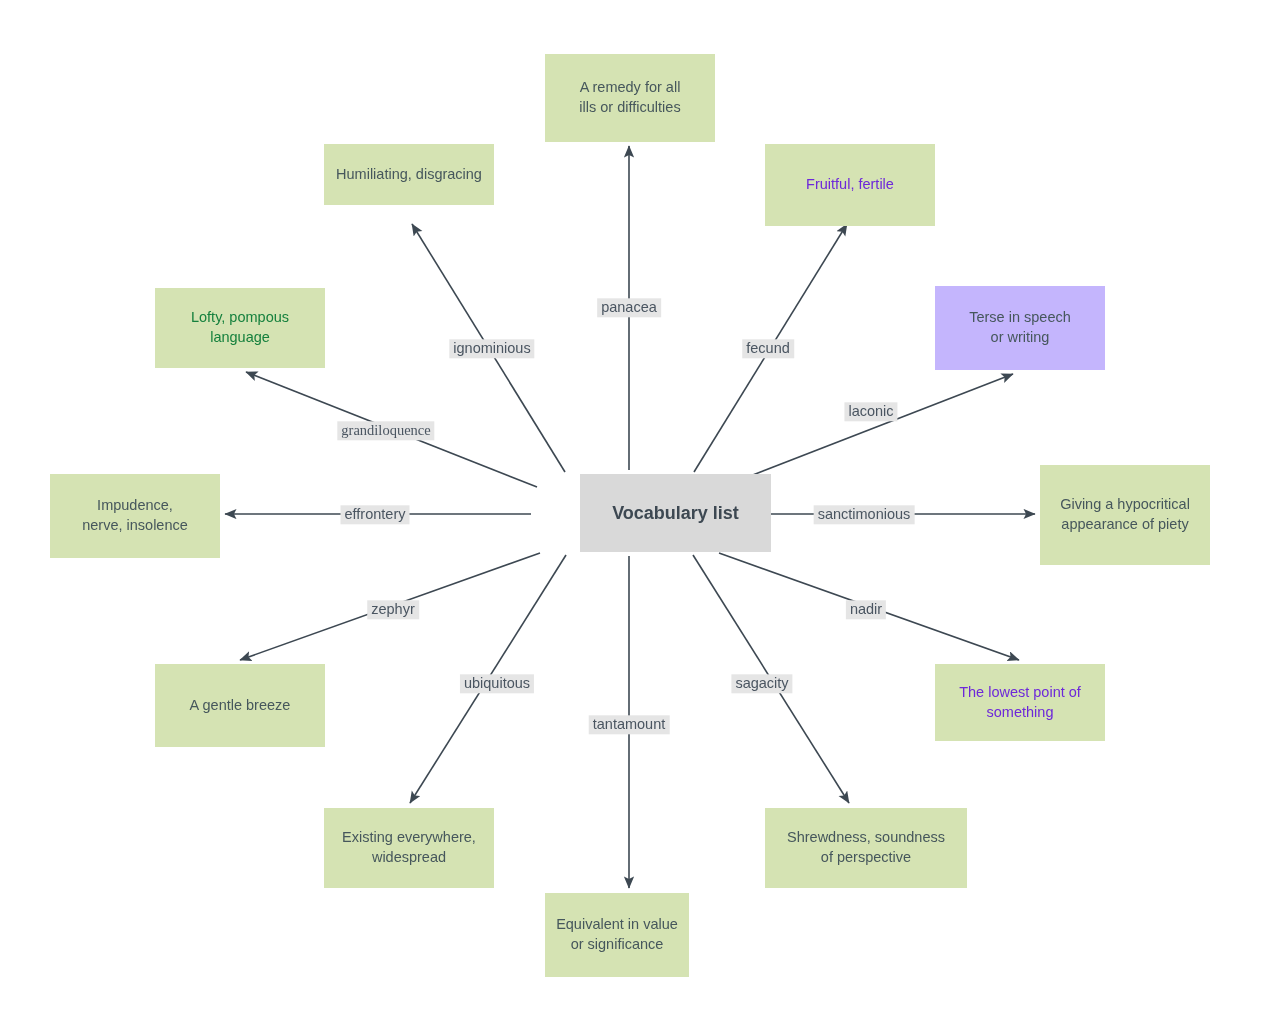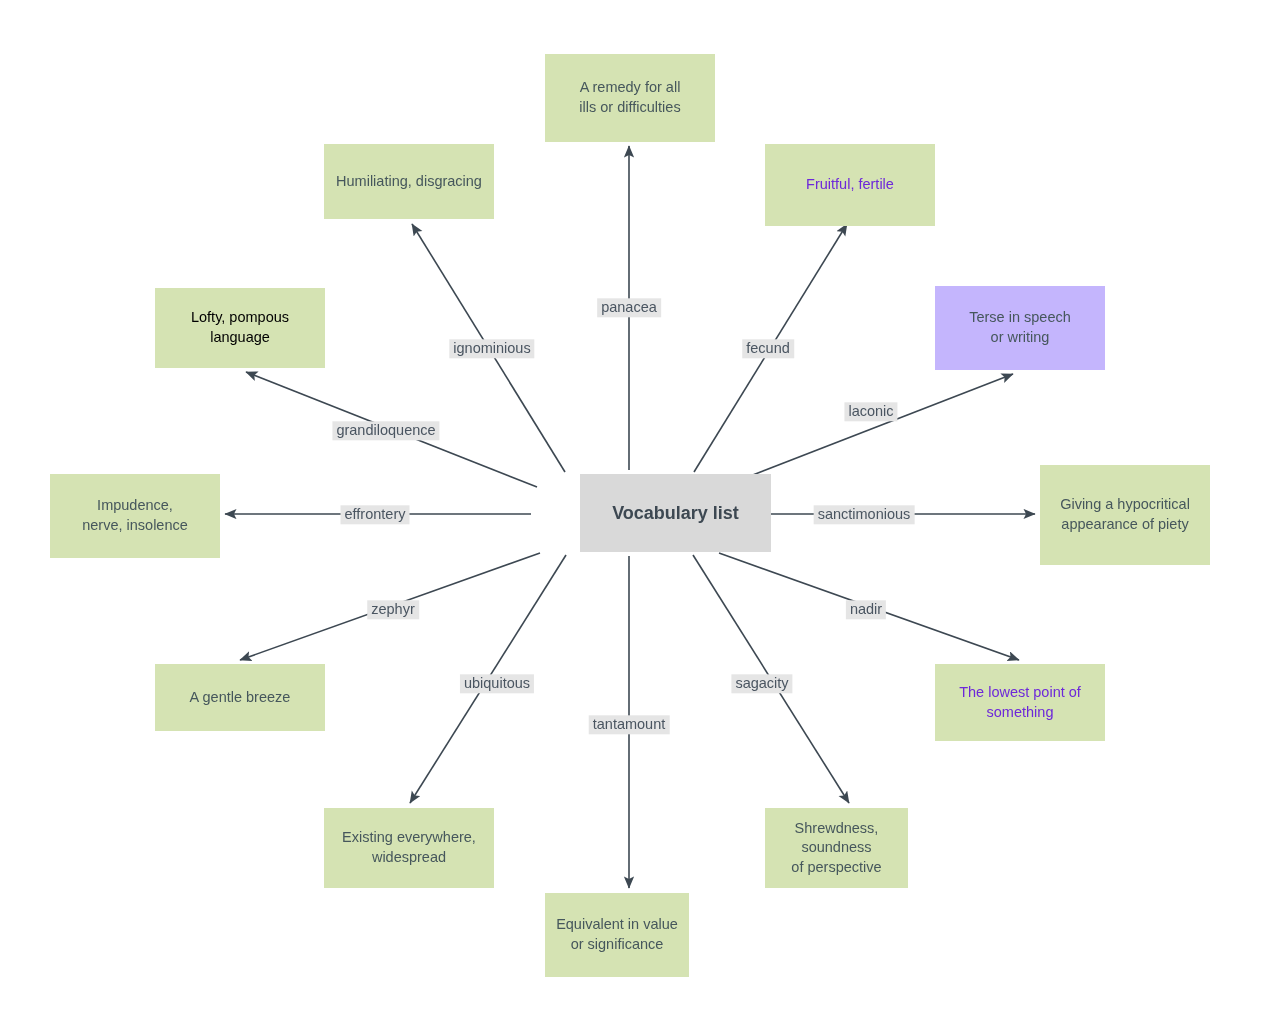--- a/index.html
+++ b/index.html
@@ -80,43 +80,43 @@
         <line x1="719" y1="553" x2="1019" y2="660" stroke="#3d4852" stroke-width="1.6" marker-end="url(#arrowhead)"></line>
         <line x1="728" y1="514" x2="1035" y2="514" stroke="#3d4852" stroke-width="1.6" marker-end="url(#arrowhead)"></line>
         <line x1="722" y1="487" x2="1013" y2="374" stroke="#3d4852" stroke-width="1.6" marker-end="url(#arrowhead)"></line>
         <line x1="694" y1="472" x2="847" y2="224" stroke="#3d4852" stroke-width="1.6" marker-end="url(#arrowhead)"></line>
       </g>
   </svg>
   <div id="nodes">
       <div class="node root" style="left: 534px; top: 474px; width: 191px; height: 78px; background: rgb(217, 217, 217); color: rgb(61, 72, 82); margin-left: 46px;">Vocabulary list</div>
       <div class="node leaf" style="left: 545px; top: 54px; width: 170px; height: 88px; background: rgb(213, 227, 179); color: rgb(70, 87, 92);">A remedy for all
 ills or difficulties</div>
-      <div class="node leaf" style="left: 324px; top: 144px; width: 170px; height: 75px; background: rgb(213, 227, 179); color: rgb(70, 87, 92);">Humiliating, disgracing</div>
-      <div class="node leaf" style="left: 155px; top: 288px; width: 170px; height: 80px; background: rgb(213, 227, 179); color: #000000;">Lofty, pompous language</div>
+      <div class="node leaf" style="left: 324px; top: 144px; width: 170px; height: 61px; background: rgb(213, 227, 179); color: rgb(70, 87, 92);">Humiliating, disgracing</div>
+      <div class="node leaf" style="left: 155px; top: 288px; width: 170px; height: 80px; background: rgb(213, 227, 179); color: #15803d;">Lofty, pompous language</div>
       <div class="node leaf" style="left: 50px; top: 474px; width: 170px; height: 84px; background: rgb(213, 227, 179); color: rgb(70, 87, 92);">Impudence,
 nerve, insolence</div>
-      <div class="node leaf" style="left: 155px; top: 664px; width: 170px; height: 67px; background: rgb(213, 227, 179); color: rgb(70, 87, 92);">A gentle breeze</div>
+      <div class="node leaf" style="left: 155px; top: 664px; width: 170px; height: 83px; background: rgb(213, 227, 179); color: rgb(70, 87, 92);">A gentle breeze</div>
       <div class="node leaf" style="left: 324px; top: 808px; width: 170px; height: 80px; background: rgb(213, 227, 179); color: rgb(70, 87, 92);">Existing everywhere,
 widespread</div>
       <div class="node leaf" style="left: 545px; top: 893px; width: 144px; height: 84px; background: rgb(213, 227, 179); color: rgb(70, 87, 92);">Equivalent in value
 or significance</div>
-      <div class="node leaf" style="left: 765px; top: 808px; width: 143px; height: 80px; background: rgb(213, 227, 179); color: rgb(70, 87, 92);">Shrewdness, soundness
+      <div class="node leaf" style="left: 765px; top: 808px; width: 202px; height: 80px; background: rgb(213, 227, 179); color: rgb(70, 87, 92);">Shrewdness, soundness
 of perspective</div>
       <div class="node leaf" style="left: 935px; top: 664px; width: 170px; height: 77px; background: rgb(213, 227, 179); color: #6d28d9;">The lowest point of
 something</div>
       <div class="node leaf" style="left: 1040px; top: 465px; width: 170px; height: 100px; background: rgb(213, 227, 179); color: rgb(70, 87, 92);">Giving a hypocritical
 appearance of piety</div>
       <div class="node leaf" style="left: 935px; top: 286px; width: 170px; height: 84px; background: #c4b5fd; color: rgb(70, 87, 92);">Terse in speech
 or writing</div>
       <div class="node leaf" style="left: 765px; top: 144px; width: 170px; height: 82px; background: rgb(213, 227, 179); color: #6d28d9;">Fruitful, fertile</div>
     </div>
   <div id="edge-labels">
       <div class="edge-label" style="left: 629px; top: 308px; color: rgb(74, 85, 97);">panacea</div>
       <div class="edge-label" style="left: 492px; top: 349px; color: rgb(74, 85, 97);">ignominious</div>
-      <div class="edge-label" style="left: 386px; top: 431px; color: rgb(74, 85, 97);">grandiloquence</div>
+      <div class="edge-label" style="left: 386px; top: 431px; color: rgb(74, 85, 97); font-family: Liberation Serif, serif;">grandiloquence</div>
       <div class="edge-label" style="left: 375px; top: 515px; color: rgb(74, 85, 97);">effrontery</div>
       <div class="edge-label" style="left: 393px; top: 610px; color: rgb(74, 85, 97);">zephyr</div>
       <div class="edge-label" style="left: 497px; top: 684px; color: rgb(74, 85, 97);">ubiquitous</div>
       <div class="edge-label" style="left: 629px; top: 725px; color: rgb(74, 85, 97);">tantamount</div>
       <div class="edge-label" style="left: 762px; top: 684px; color: rgb(74, 85, 97);">sagacity</div>
       <div class="edge-label" style="left: 866px; top: 610px; color: rgb(74, 85, 97);">nadir</div>
       <div class="edge-label" style="left: 864px; top: 515px; color: rgb(74, 85, 97);">sanctimonious</div>
       <div class="edge-label" style="left: 871px; top: 412px; color: rgb(74, 85, 97);">laconic</div>
       <div class="edge-label" style="left: 768px; top: 349px; color: rgb(74, 85, 97);">fecund</div>
     </div>

